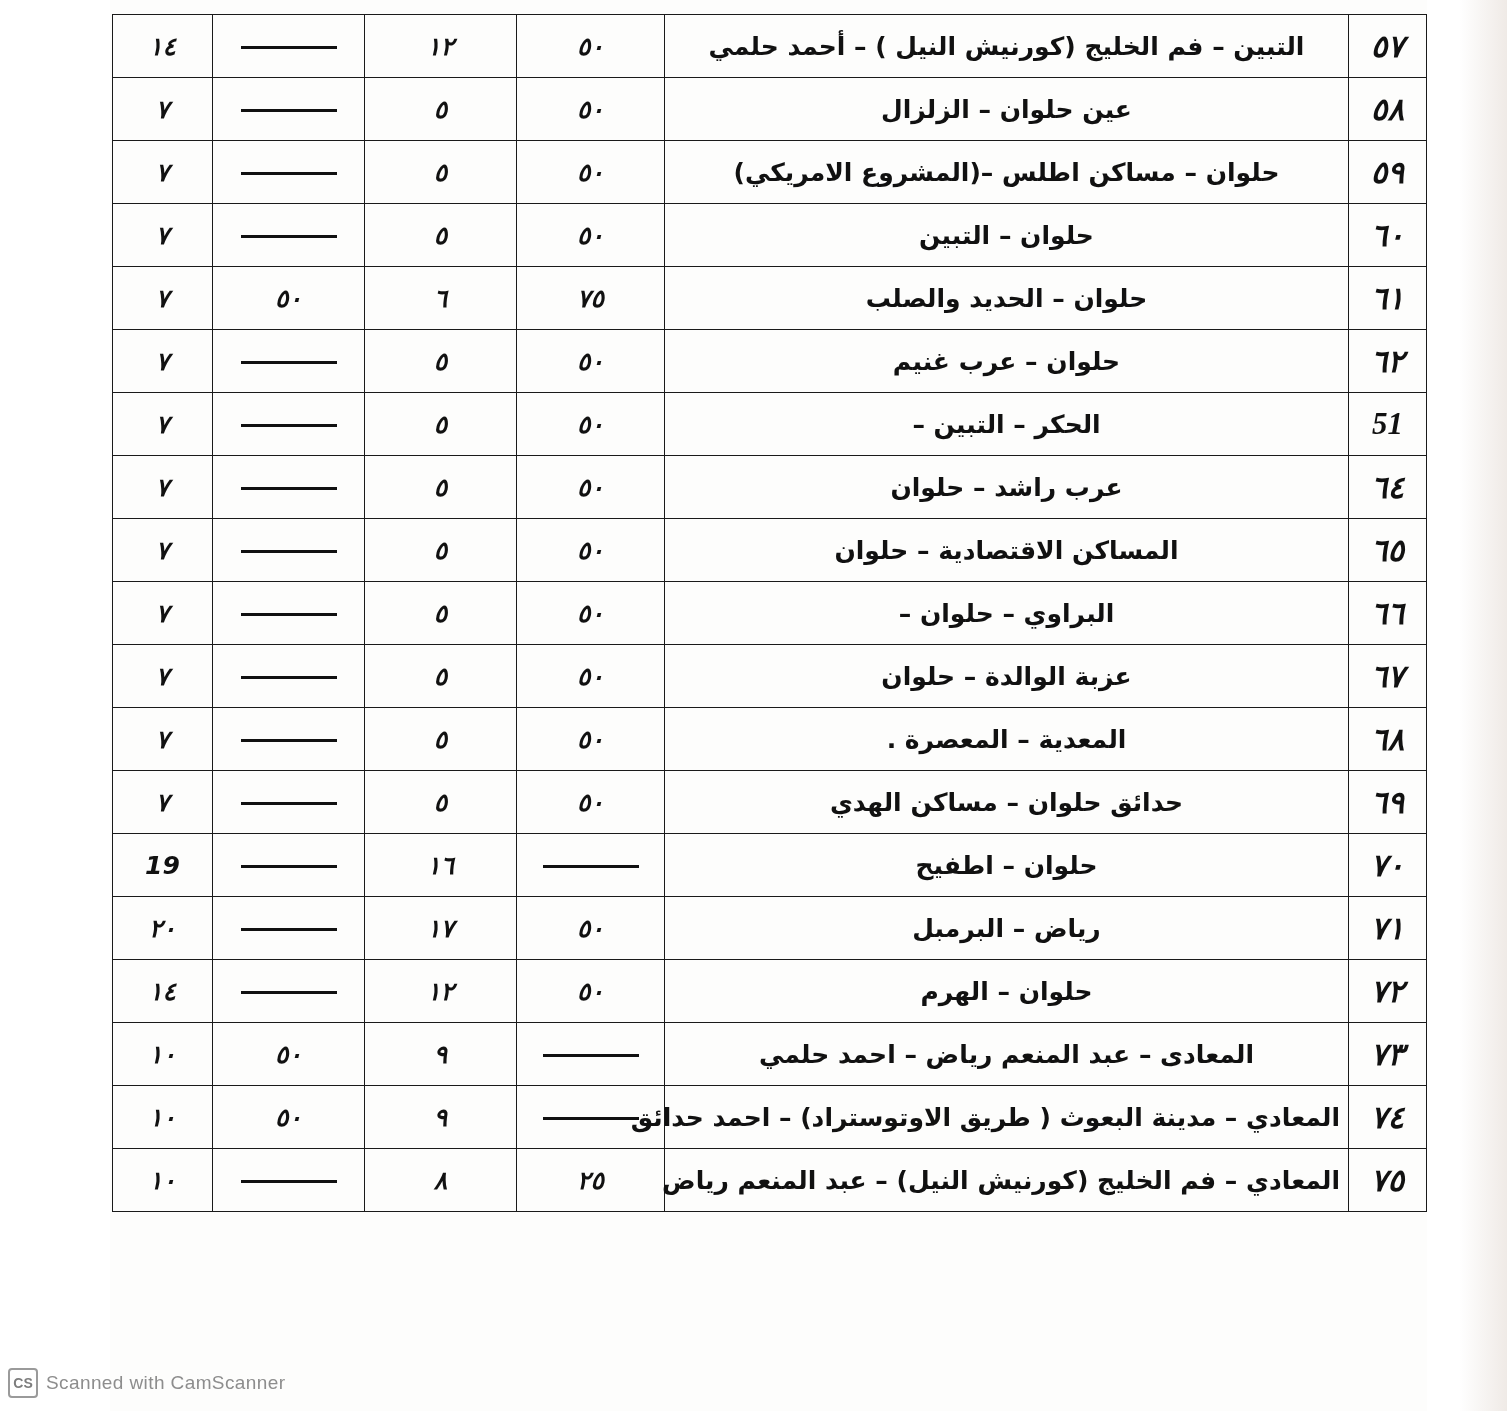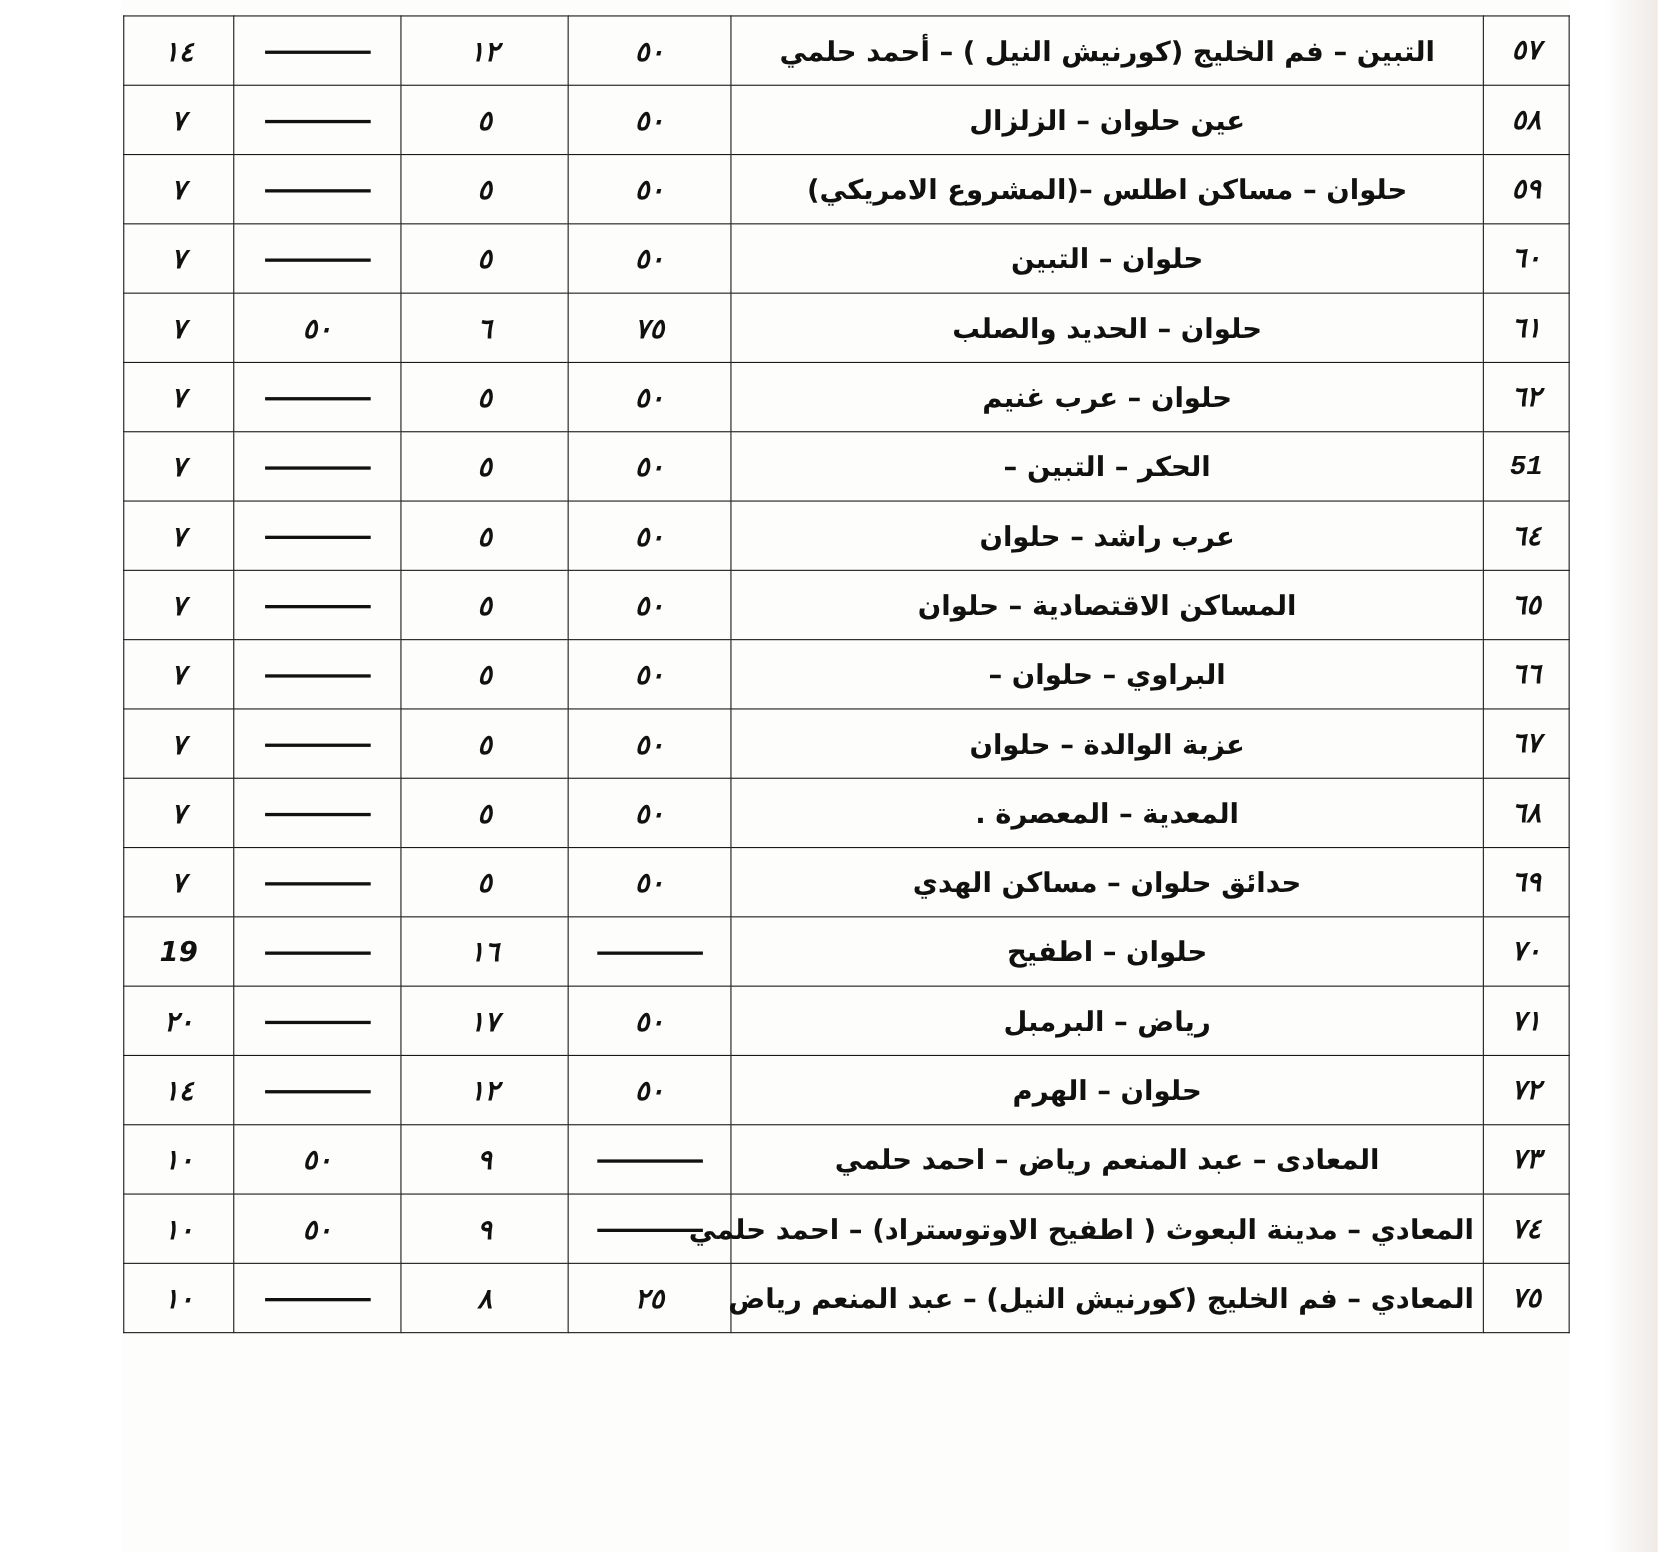--- a/index.html
+++ b/index.html
@@ -54,24 +54,24 @@
   }
   
   col.c-idx   { width: 78px; }
   col.c-name  { width: 684px; }
   col.c-three { width: 148px; }
   col.c-two   { width: 152px; }
   col.c-one   { width: 152px; }
 
   td.idx {
     text-align: center;
-    font-size: 25px;
+    font-size: 31px;
     font-weight: 600;
     font-style: italic;
-    font-family: Liberation Mono, monospace;
+    font-family: Liberation Serif, serif;
   }
   td.name {
     text-align: center;
     font-size: 25px;
     font-weight: 600;
     white-space: nowrap;
     letter-spacing: 0px;
   }
   td.num {
     text-align: center;
@@ -267,31 +267,35 @@
           <tr>
             <td class="idx">٧٣</td>
             <td class="name">المعادى – عبد المنعم رياض – احمد حلمي</td>
             <td class="num"><span class="dash"></span></td>
             <td class="num">٩</td>
             <td class="num">٥٠</td>
             <td class="num">١٠</td>
           </tr>
           <tr>
             <td class="idx">٧٤</td>
-            <td class="name">المعادي – مدينة البعوث ( اطفيح الاوتوستراد) – احمد حلمي</td>
+            <td class="name">المعادي – مدينة البعوث ( طريق الاوتوستراد) – احمد حدائق</td>
             <td class="num"><span class="dash"></span></td>
             <td class="num">٩</td>
             <td class="num">٥٠</td>
             <td class="num">١٠</td>
           </tr>
           <tr>
             <td class="idx">٧٥</td>
             <td class="name">المعادي – فم الخليج (كورنيش النيل) – عبد المنعم رياض</td>
             <td class="num">٢٥</td>
             <td class="num">٨</td>
             <td class="num"><span class="dash"></span></td>
             <td class="num">١٠</td>
           </tr>
         </tbody>
     </table>
   </div>
 
+  <div class="footer">
+    <div class="cs-badge">CS</div>
+    <div class="cs-text">Scanned with CamScanner</div>
+  </div>
 </div>
 
 </body></html>

